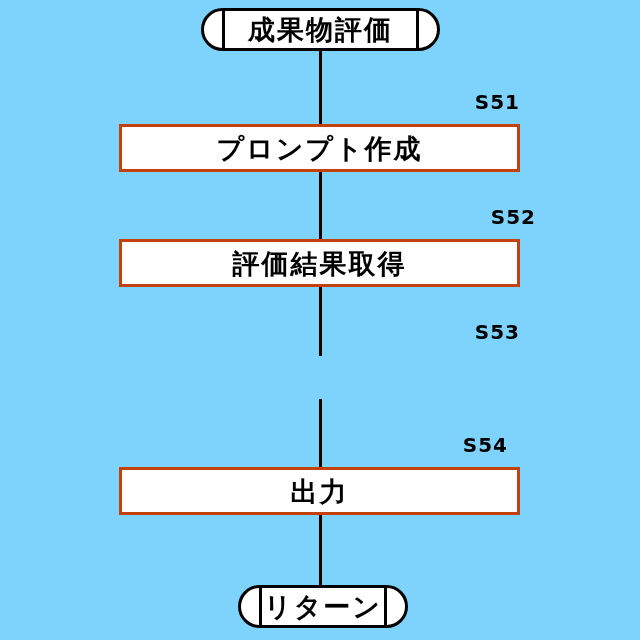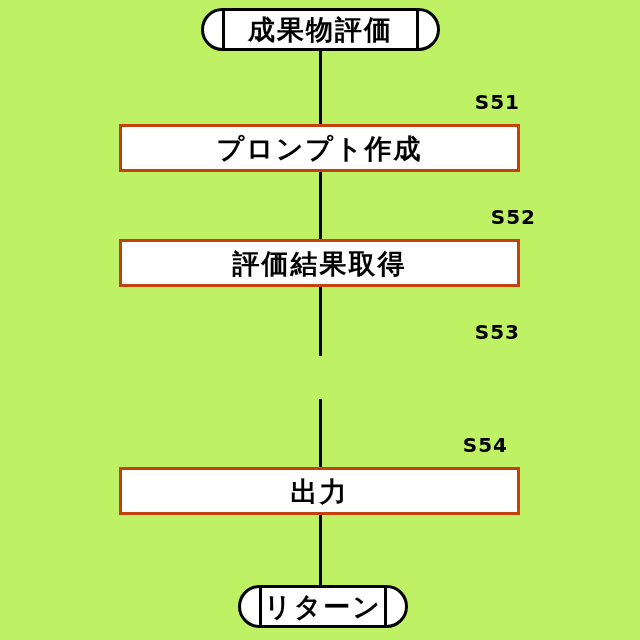--- a/index.html
+++ b/index.html
@@ -11,21 +11,21 @@
     width: 640px;
     height: 640px;
     font-family: "DejaVu Sans", "Liberation Sans", sans-serif;
     color: #000000;
     overflow: hidden;
   }
   #flowchart {
     position: relative;
     width: 640px;
     height: 640px;
-    background: #bef264;
+    background: #7dd3fc;
   }
 
   
   .connector {
     position: absolute;
     background: #000000;
     width: 3px;
   }
 
   

